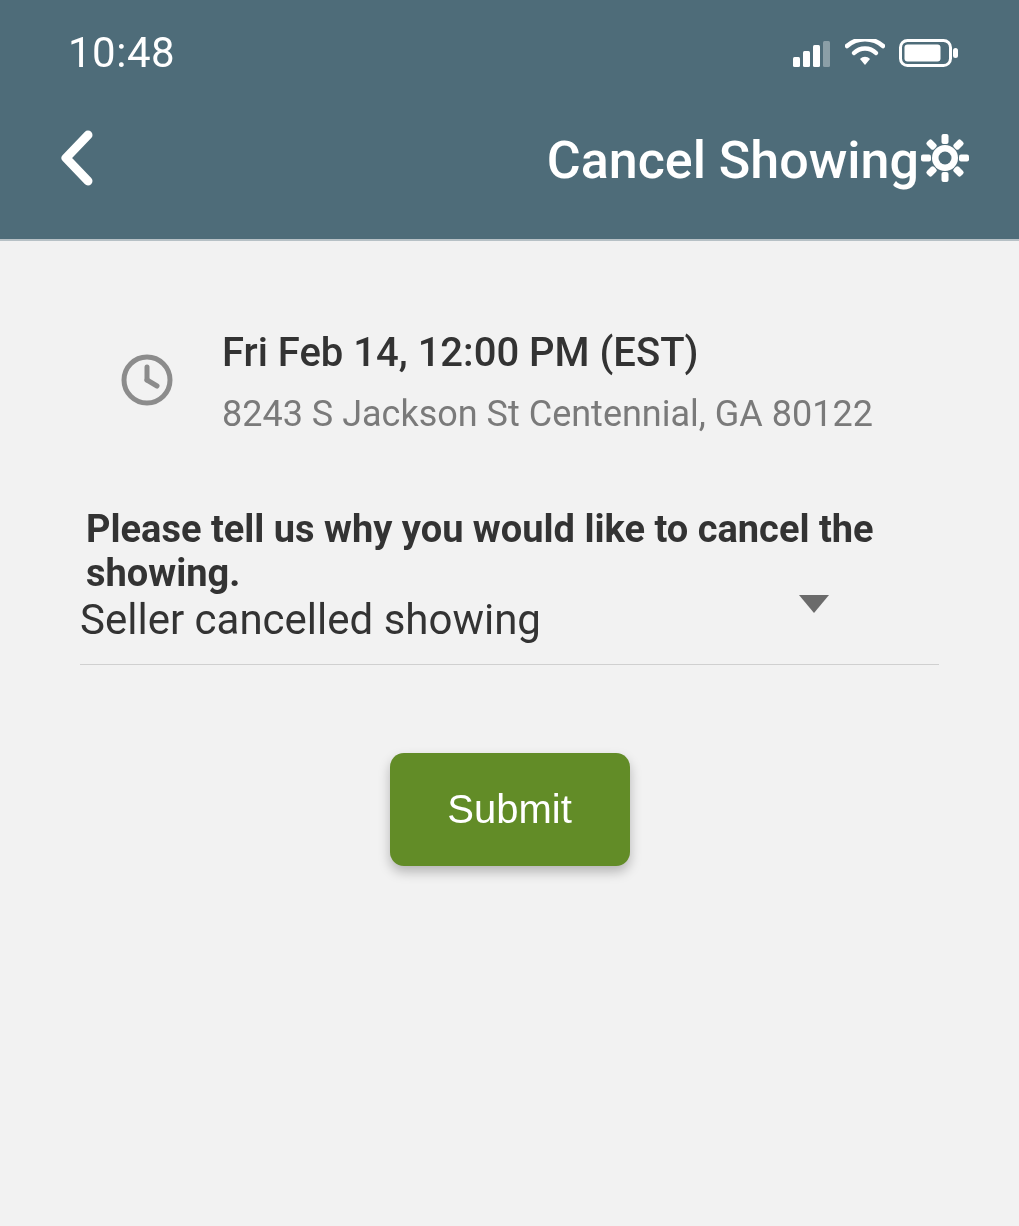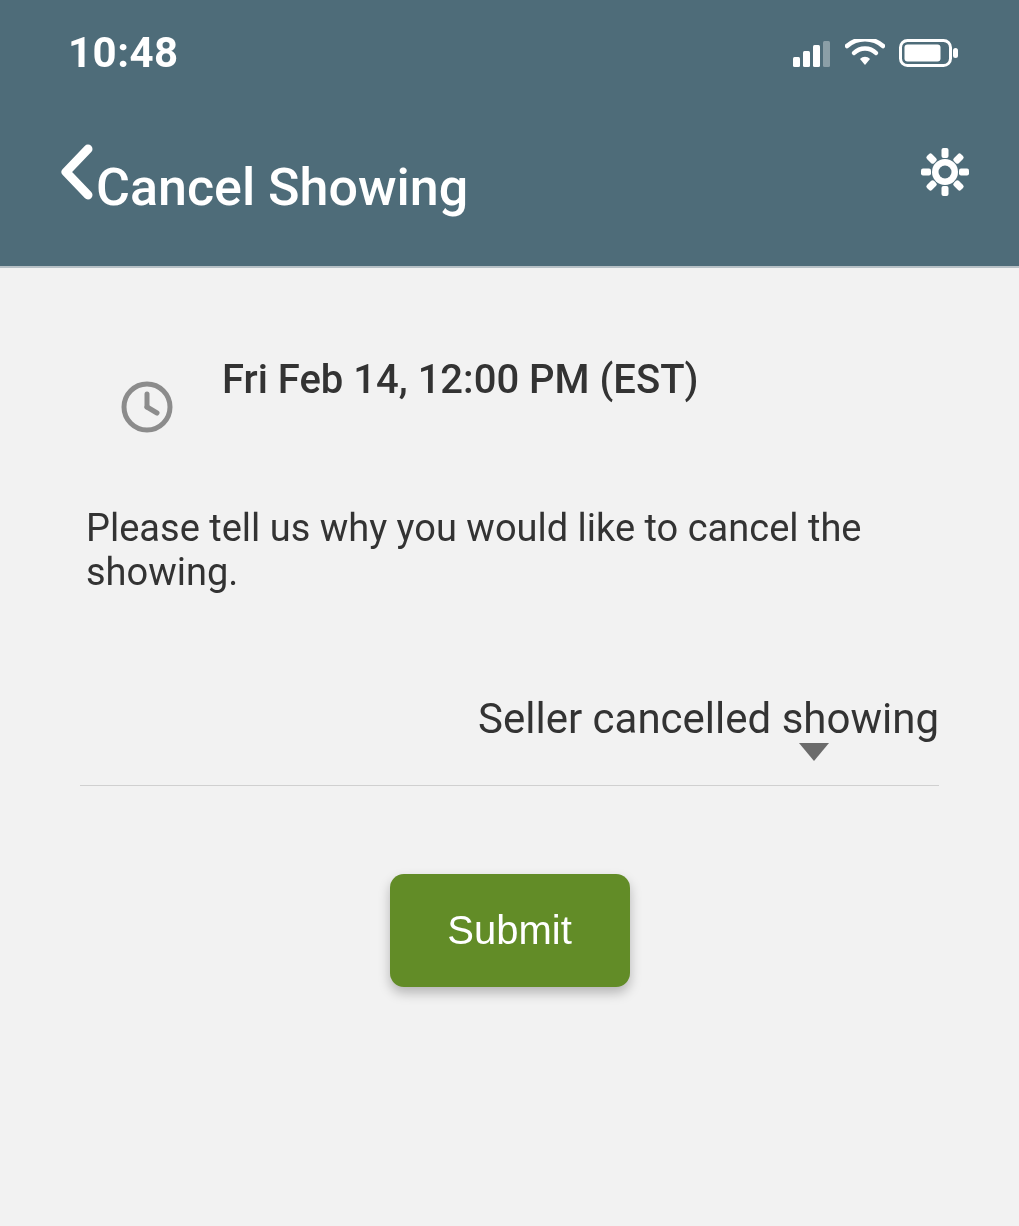--- a/index.html
+++ b/index.html
@@ -14,37 +14,36 @@
     background: #4e6c79;
     color: #fff;
     border-bottom: 2px solid #b7c1c6;
   }
   .status-bar {
     display: flex;
     justify-content: space-between;
     align-items: center;
     padding: 28px 60px 10px 68px;
     font-size: 42px;
-    font-weight: 700;
+    font-weight: 400;
     letter-spacing: 0.5px;
   }
   .status-right { display: flex; align-items: center; gap: 14px; }
   .nav-bar {
     display: flex;
     align-items: center;
     justify-content: space-between;
     padding: 42px 48px 48px 56px;
   }
   .nav-title {
     flex: 1;
-    text-align: left;
+    text-align: right;
     font-size: 52px;
     font-weight: 500;
     color: #fff;
-    margin-top: 28px;
   }
   .content {
     padding: 88px 80px 0 80px;
   }
   .info-row {
     display: flex;
     align-items: flex-start;
     gap: 48px;
     padding-left: 40px;
     margin-bottom: 68px;
@@ -57,32 +56,31 @@
     margin-bottom: 14px;
   }
   .info-addr {
     font-size: 36px;
     color: #7a7a7a;
     line-height: 1.35;
   }
   .prompt {
     font-size: 38px;
     color: #333;
-    margin-bottom: 100px;
     padding-left: 6px;
+    font-weight: bold;
   }
   .dropdown {
     display: flex;
     justify-content: space-between;
-    align-items: flex-end;
+    align-items: flex-start;
     border-bottom: 1px solid #d0d0d0;
     padding: 0 0 20px 0;
     margin-bottom: 88px;
     cursor: pointer;
-    flex-direction: column;
   }
   .dropdown-value {
     font-size: 42px;
     color: #333;
   }
   .caret {
     margin-right: 110px;
   }
   .notes-label {
     font-size: 30px;
@@ -181,20 +179,21 @@
   <div class="info-row">
     <span class="clock-wrap">
       <svg width="54" height="54" viewBox="0 0 54 54">
         <circle cx="27" cy="27" r="23" fill="none" stroke="#8c8c8c" stroke-width="5"></circle>
         <line x1="27" y1="27" x2="27" y2="14" stroke="#8c8c8c" stroke-width="5" stroke-linecap="round"></line>
         <line x1="27" y1="27" x2="37" y2="33" stroke="#8c8c8c" stroke-width="5" stroke-linecap="round"></line>
       </svg>
     </span>
     <div>
       <div class="info-date">Fri Feb 14, 12:00 PM (EST)</div>
+      <div class="info-addr">8243 S Jackson St  Centennial, GA 80122</div>
     </div>
   </div>
 
   <div class="prompt">Please tell us why you would like to cancel the showing.</div>
 
   <div class="dropdown">
     <span class="dropdown-value">Seller cancelled showing</span>
     <span class="caret">
       <svg width="30" height="18" viewBox="0 0 30 18">
         <polygon points="0,0 30,0 15,18" fill="#6b6b6b"></polygon>

